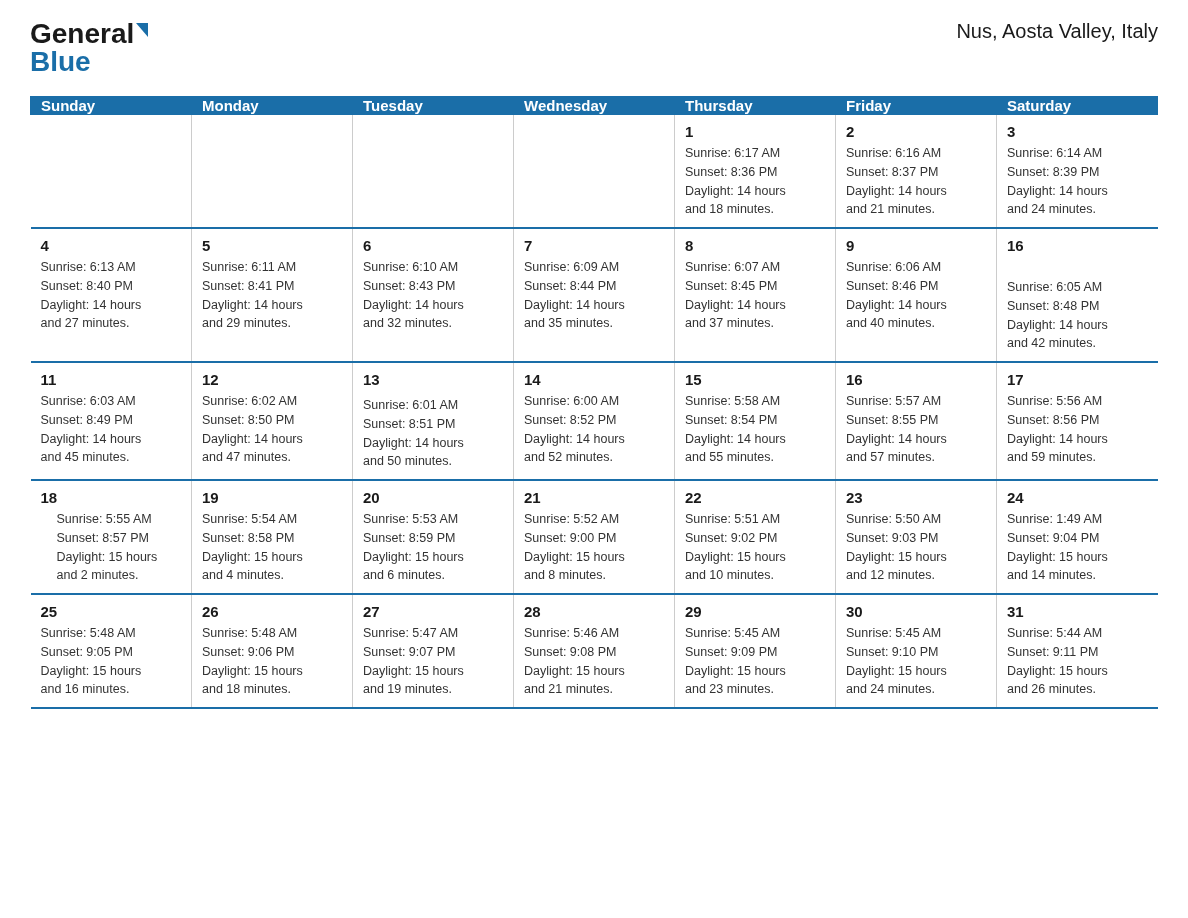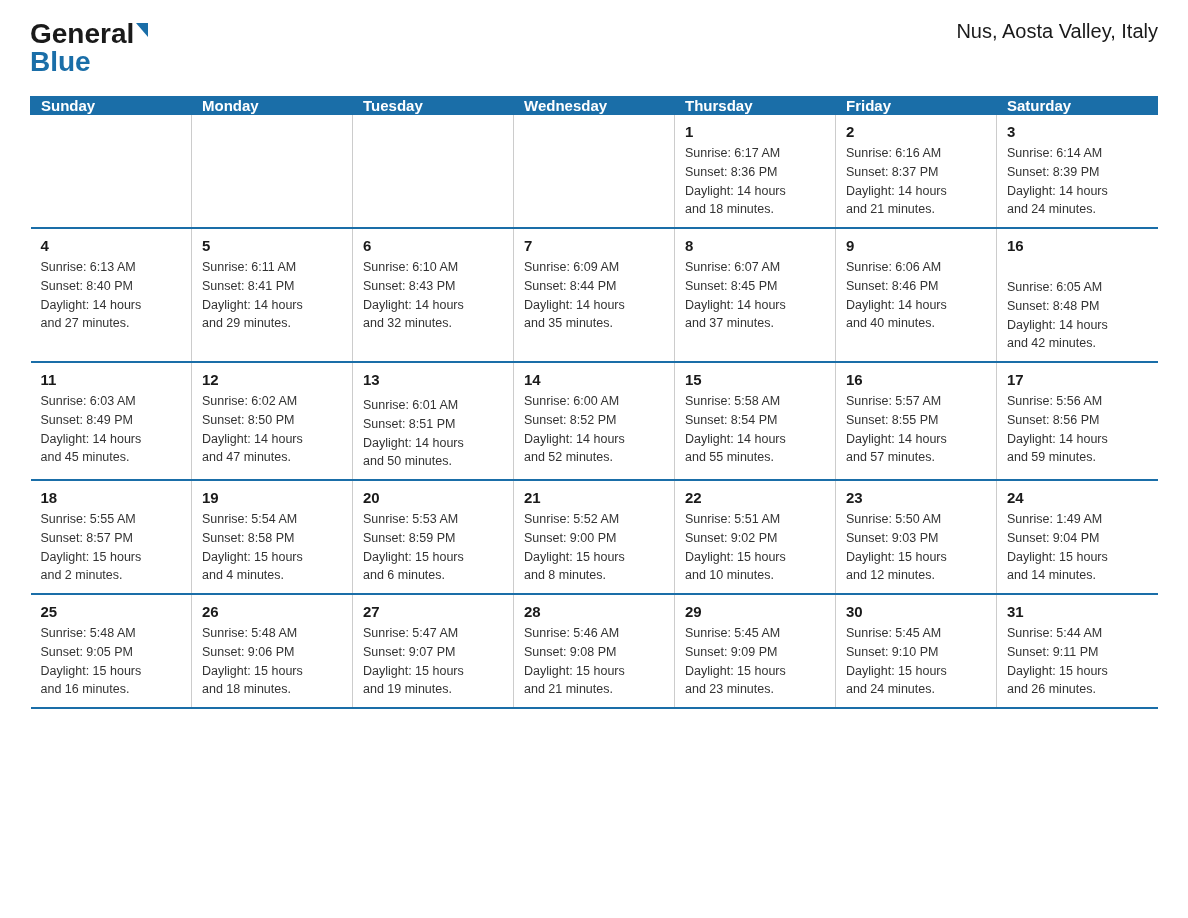--- a/index.html
+++ b/index.html
@@ -257,21 +257,21 @@
           <span class="day-num">17</span>
           <div class="day-info" style="white-space: pre-line;">Sunrise: 5:56 AM
 Sunset: 8:56 PM
 Daylight: 14 hours
 and 59 minutes.</div>
         </td>
       </tr>
       <tr>
         <td>
           <span class="day-num">18</span>
-          <div class="day-info" style="white-space: pre-line;">Sunrise: 5:55 AM
+          <div class="day-info" style="white-space: pre-line; margin-left: 16px;">Sunrise: 5:55 AM
 Sunset: 8:57 PM
 Daylight: 15 hours
 and 2 minutes.</div>
         </td>
         <td>
           <span class="day-num">19</span>
           <div class="day-info" style="white-space: pre-line;">Sunrise: 5:54 AM
 Sunset: 8:58 PM
 Daylight: 15 hours
 and 4 minutes.</div>

